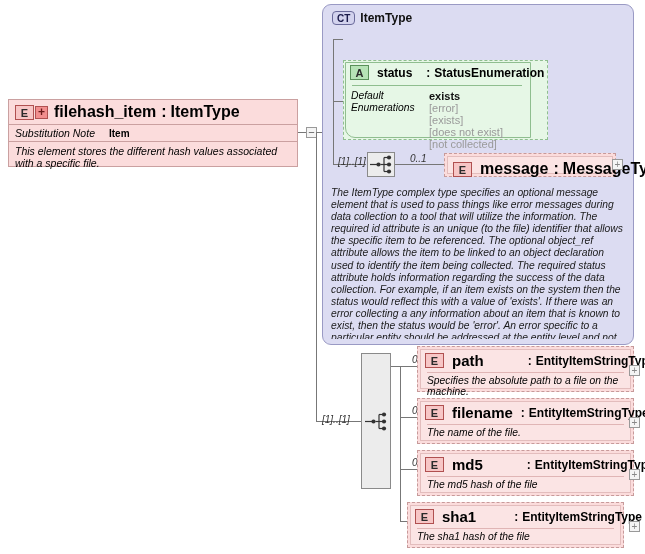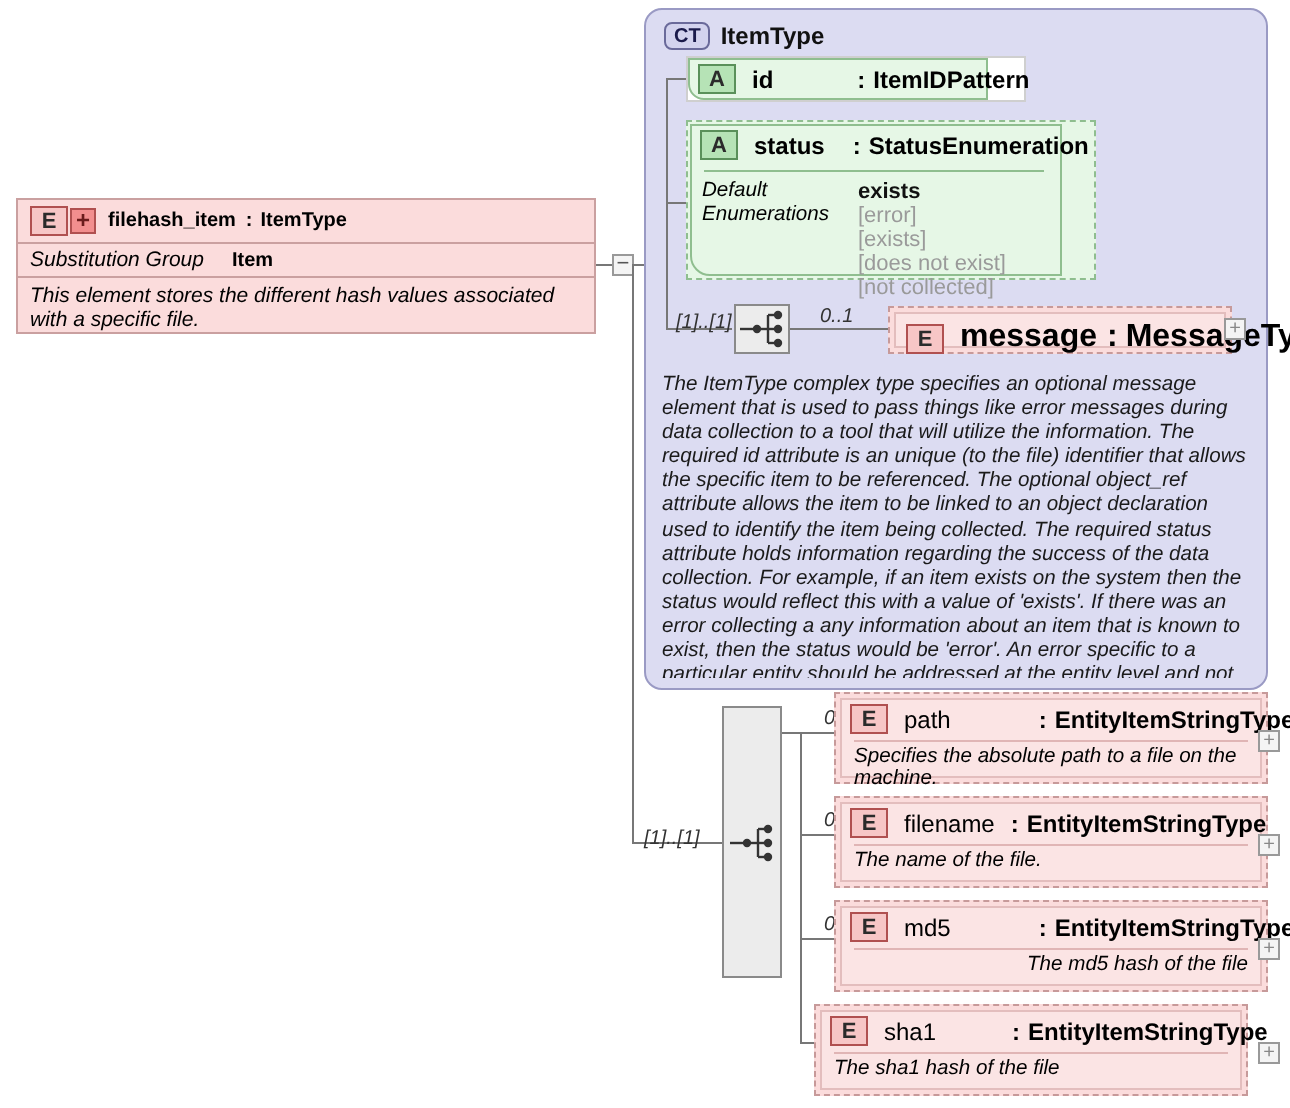--- a/index.html
+++ b/index.html
@@ -60,21 +60,21 @@
     background:#fbdcdc;
     border:1px solid #caa0a0;
     box-sizing:border-box;
   }
   .elembox .titlerow{
     background:#fbdcdc;
     padding:3px 6px 3px 6px;
     white-space:nowrap;
   }
   .elembox .titlerow .nm{
-    font-weight:bold;font-size:10px;margin-left:6px;vertical-align:middle;margin-top:34px;
+    font-weight:bold;font-size:16px;margin-left:6px;vertical-align:middle;margin-top:34px;
   }
   .elembox .sep{height:1px;background:#caa0a0;margin:0;}
   .elembox .subrow{
     padding:2px 6px;white-space:nowrap;font-size:10.5px;
   }
   .elembox .subrow .lbl{font-style:italic;}
   .elembox .subrow .val{font-weight:bold;font-size:10px;margin-left:14px;}
   .elembox .doc{
     padding:3px 6px 4px 6px;font-style:italic;font-size:10.5px;line-height:12px;
   }
@@ -134,21 +134,21 @@
     box-sizing:border-box;
     padding:2px;
   }
   .relem-inner{
     position:absolute;left:2px;top:2px;right:2px;bottom:2px;
     background:#fbe4e4;
     border:1px solid #e3bdbd;
     box-sizing:border-box;
   }
   .relem .rtitle{padding:3px 6px 3px 5px;white-space:nowrap;}
-  .relem .rtitle .nm{font-weight:normal;font-size:12px;margin-left:8px;vertical-align:middle;}
+  .relem .rtitle .nm{font-weight:bold;font-size:15px;margin-left:8px;vertical-align:middle;}
   .relem .rtitle .tp{font-weight:bold;font-size:12px;vertical-align:middle;}
   .relem .rsep{height:1px;background:#e0b5b5;margin:0 7px;}
   .relem .rdoc{padding:2px 7px;font-style:italic;font-size:10.3px;}
 
   
   .relem-simple{
     position:absolute;
     border:1px dashed #c79a9a;
     background:#fbdcdc;
     box-sizing:border-box;
@@ -165,21 +165,21 @@
 <body>
 
 <div id="stage">
 
   <div class="elembox" style="left:8px;top:99px;width:290px;height:68px;">
     <div class="titlerow">
       <span class="badge-e">E</span><span class="plus-pink">+</span><span class="nm">filehash_item</span><span class="nm" style="margin-left:5px;">:</span><span class="nm" style="margin-left:4px;">ItemType</span>
     </div>
     <div class="sep"></div>
     <div class="subrow">
-      <span class="lbl">Substitution Group</span><span class="val">Item</span>
+      <span class="lbl">Substitution Note</span><span class="val">Item</span>
     </div>
     <div class="sep"></div>
     <div class="doc">This element stores the different hash values associated with a specific file.</div>
   </div>
 
   <div class="hline" style="left:298px;top:132px;width:8px;"></div>
   <div class="minus-gray" style="left:306px;top:127px;">−</div>
   <div class="hline" style="left:317px;top:132px;width:6px;"></div>
   <div class="vline" style="left:316px;top:132px;height:290px;"></div>
   <div class="hline" style="left:316px;top:421px;width:45px;"></div>
@@ -189,27 +189,20 @@
       <span class="badge-ct">CT</span><span class="nm">ItemType</span>
     </div>
     <div class="ct-doc" style="left:8px;top:182px;width:296px;height:152px;overflow:hidden;">The ItemType complex type specifies an optional message element that is used to pass things like error messages during data collection to a tool that will utilize the information. The required id attribute is an unique (to the file) identifier that allows the specific item to be referenced. The optional object_ref attribute allows the item to be linked to an object declaration used to identify the item being collected. The required status attribute holds information regarding the success of the data collection. For example, if an item exists on the system then the status would reflect this with a value of 'exists'. If there was an error collecting a any information about an item that is known to exist, then the status would be 'error'. An error specific to a particular entity should be addressed at the entity level and not the item level. Note that an item should not have a status of 'does not exist' as there simply would be no item element in the system characteristics file for this case. If part of the object declaration do</div>
   </div>
 
   <div class="vline" style="left:333px;top:39px;height:125px;"></div>
   <div class="hline" style="left:333px;top:39px;width:10px;"></div>
   <div class="hline" style="left:333px;top:101px;width:10px;"></div>
   <div class="hline" style="left:333px;top:164px;width:33px;"></div>
 
-  <div class="attrbox solid" style="left:343px;top:28px;width:170px;height:23px;border-radius:2px;">
-    <div style="position:absolute;left:-1px;top:-1px;right:-1px;bottom:-1px;background:#ffffff;border:1px solid #cfcfcf;box-sizing:border-box;"></div>
-    <div style="position:absolute;left:0;top:0;width:150px;height:21px;background:#e6f7e6;border:1px solid #8fbe8f;box-sizing:border-box;border-radius:0 0 0 8px;"></div>
-    <div class="attr-title" style="position:absolute;left:0;top:0;">
-      <span class="badge-a">A</span><span class="nm">id</span><span class="tp" style="margin-left:42px;">:</span><span class="tp" style="margin-left:4px;">ItemIDPattern</span>
-    </div>
-  </div>
 
   <div class="attrbox dashed" style="left:343px;top:60px;width:205px;height:80px;">
     <div style="position:absolute;left:1px;top:1px;width:186px;height:76px;background:#e6f7e6;border:1px solid #8fbe8f;box-sizing:border-box;border-radius:0 0 0 10px;"></div>
     <div class="attr-title" style="position:absolute;left:1px;top:1px;">
       <span class="badge-a">A</span><span class="nm">status</span><span class="tp" style="margin-left:14px;">:</span><span class="tp" style="margin-left:4px;">StatusEnumeration</span>
     </div>
     <div style="position:absolute;left:8px;top:24px;width:170px;height:1px;background:#8fbe8f;"></div>
     <div class="enum-wrap" style="position:absolute;left:1px;top:26px;">
       <div class="enum-left">
         <div>Default</div>
@@ -296,21 +289,21 @@
     <div class="rdoc" style="position:relative;">The name of the file.</div>
   </div>
   <div class="plus-gray" style="left:629px;top:417px;">+</div>
 
   <div class="relem" style="left:417px;top:450px;width:217px;height:46px;">
     <div class="relem-inner"></div>
     <div class="rtitle" style="position:relative;">
       <span class="badge-e">E</span><span class="nm">md5</span><span class="tp" style="margin-left:44px;">:</span><span class="tp" style="margin-left:4px;">EntityItemStringType</span>
     </div>
     <div class="rsep" style="position:relative;"></div>
-    <div class="rdoc" style="position:relative;text-align:right;">The md5 hash of the file</div>
+    <div class="rdoc" style="position:relative;">The md5 hash of the file</div>
   </div>
   <div class="plus-gray" style="left:629px;top:469px;">+</div>
 
   <div class="relem" style="left:407px;top:502px;width:217px;height:46px;">
     <div class="relem-inner"></div>
     <div class="rtitle" style="position:relative;">
       <span class="badge-e">E</span><span class="nm">sha1</span><span class="tp" style="margin-left:38px;">:</span><span class="tp" style="margin-left:4px;">EntityItemStringType</span>
     </div>
     <div class="rsep" style="position:relative;"></div>
     <div class="rdoc" style="position:relative;">The sha1 hash of the file</div>

